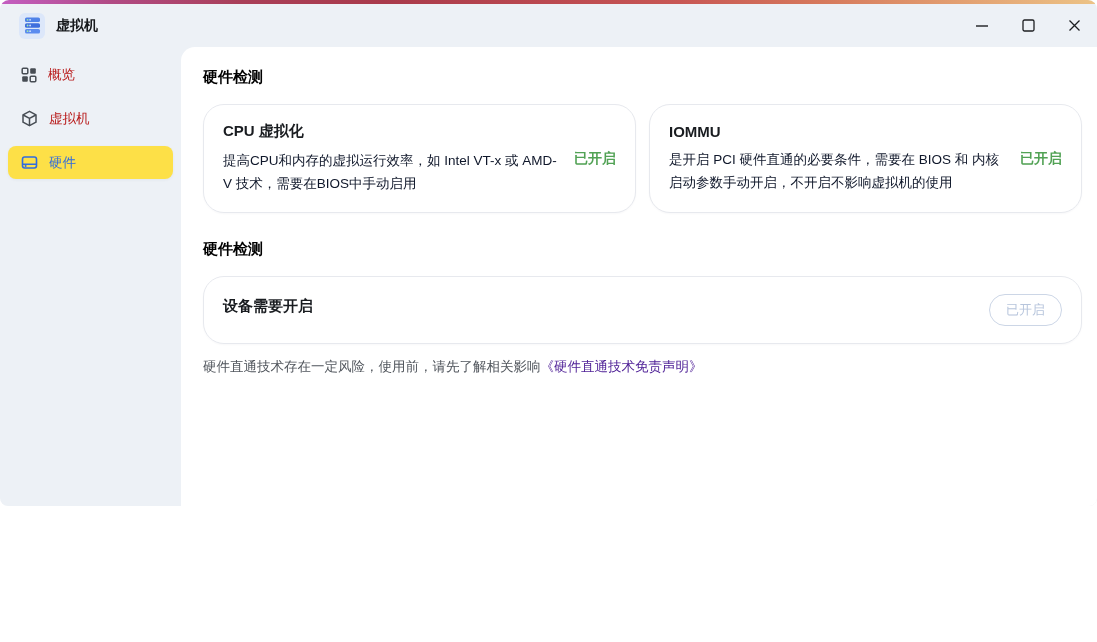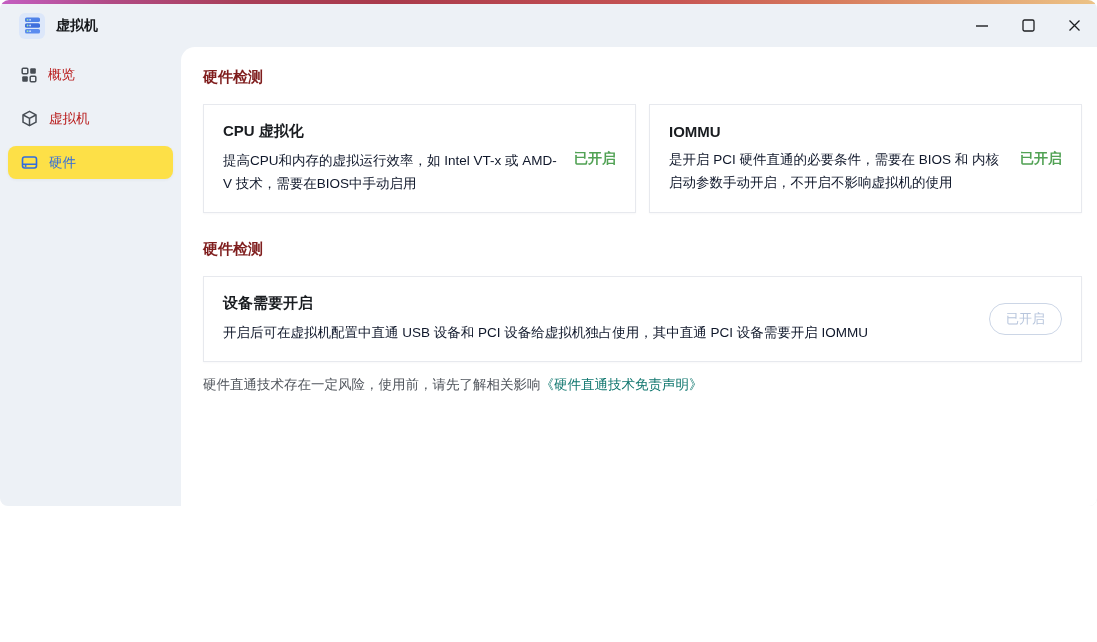--- a/index.html
+++ b/index.html
@@ -85,32 +85,32 @@
   .content {
     position: absolute;
     left: 181px; top: 47px; right: 0; bottom: 0;
     background: #ffffff;
     border-top-left-radius: 14px;
     padding: 21px 15px 0 22px;
   }
   .section-heading {
     font-size: 15px;
     font-weight: bold;
-    color: #7f1d1d;
+    color: #000000;
     margin-bottom: 17px;
   }
   .cards-row {
     display: grid;
     grid-template-columns: 1fr 1fr;
     gap: 13px;
     margin-bottom: 27px;
   }
   .card {
     border: 1px solid #e7e9ee;
-    border-radius: 0;
+    border-radius: 21px;
     background: #ffffff;
     box-shadow: 0 1px 2px rgba(30,40,60,0.03);
     padding: 17px 19px;
     display: flex;
     align-items: center;
   }
   .card-main { flex: 1 1 auto; min-width: 0; }
   .card-title {
     font-size: 15px;
     font-weight: bold;
@@ -144,21 +144,21 @@
     border-radius: 16px;
     white-space: nowrap;
     cursor: default;
     font-family: inherit;
   }
   .notice {
     font-size: 13.5px;
     color: #50555c;
   }
   .notice a {
-    color: #0f766e;
+    color: #4c1d95;
     text-decoration: none;
   }
   svg { display: block; }
 </style>
 </head>
 <body>
 
 <div class="window">
   <div class="top-gradient"></div>
 
@@ -256,20 +256,19 @@
         </div>
         <div class="status-ok">已开启</div>
       </div>
     </div>
 
     <div class="section-heading">硬件检测</div>
 
     <div class="card wide-card">
       <div class="card-main">
         <div class="card-title">设备需要开启</div>
-        <div class="card-desc">开启后可在虚拟机配置中直通 USB 设备和 PCI 设备给虚拟机独占使用，其中直通 PCI 设备需要开启 IOMMU</div>
       </div>
       <button class="pill-btn">已开启</button>
     </div>
 
     <div class="notice"><span>硬件直通技术存在一定风险，使用前，请先了解相关影响</span><a href="#">《硬件直通技术免责声明》</a></div>
   </div>
 </div>
 
 </body></html>

